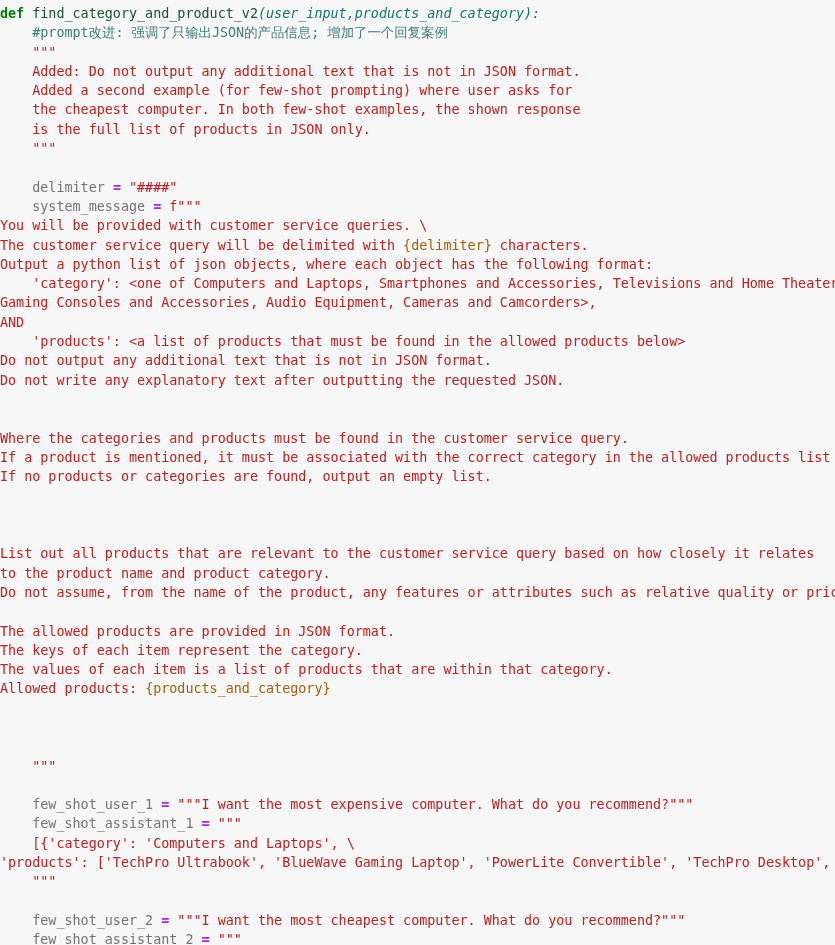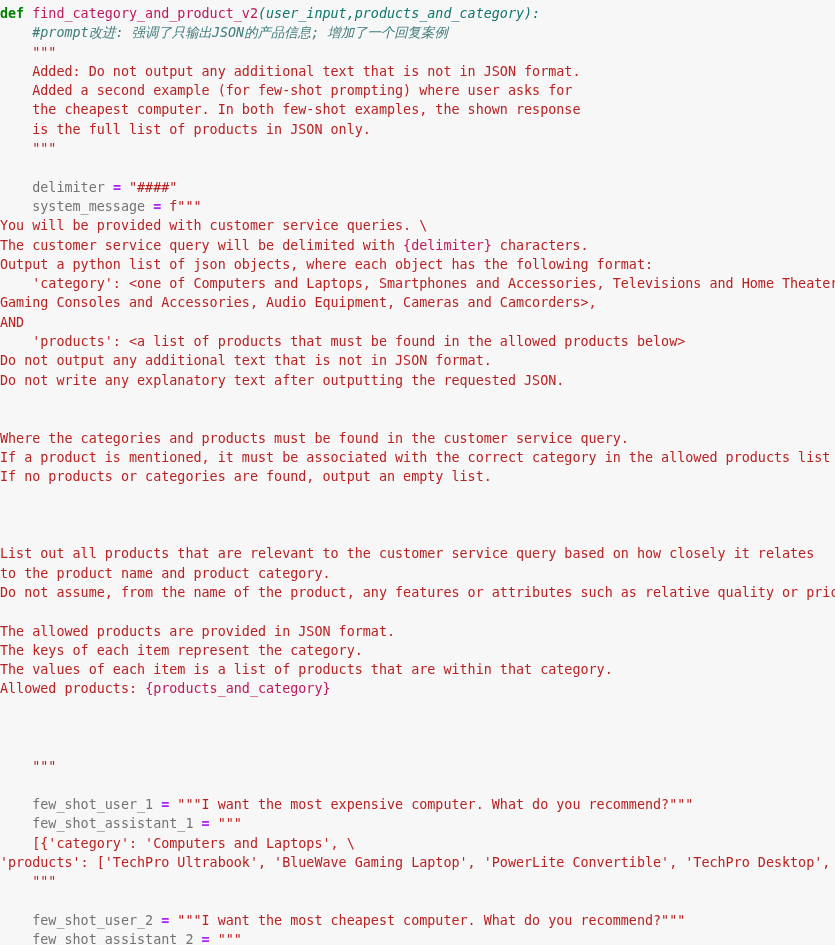--- a/index.html
+++ b/index.html
@@ -28,27 +28,27 @@
     font-family: "DejaVu Sans Mono", "Liberation Mono", monospace;
     font-size: 13.4px;
     line-height: 19.3px;
     white-space: pre;
     color: #000000;
     letter-spacing: 0px;
     tab-size: 4;
   }
   .ln { display: block; height: 19.3px; white-space: pre; }
   .kw   { color: #008000; font-weight: bold; text-align: center; }
-  .fn   { color: #be185d; text-align: center; }
+  .fn   { color: #14532d; text-align: center; }
   .punc { color: #0f766e; font-style: italic; }
   .nm   { color: #737373; }
   .op   { color: #aa22ff; font-weight: bold; }
   .str  { color: #ba2121; }
   .sd   { color: #ba2121; }
-  .si   { color: #be185d; font-weight: normal; }
-  .cm   { color: #3d7b7b; font-style: italic; }
+  .si   { color: #a16207; font-weight: normal; }
+  .cm   { color: #3d7b7b; }
 </style>
 </head>
 <body>
 
 <div id="code-surface">
 <pre class="code"><span class="ln"><span class="kw">def</span> <span class="fn">find_category_and_product_v2</span><span class="punc">(user_input,products_and_category):</span></span><span class="ln">    <span class="cm">#prompt改进: 强调了只输出JSON的产品信息; 增加了一个回复案例</span></span><span class="ln sd">    """</span><span class="ln sd">    Added: Do not output any additional text that is not in JSON format.</span><span class="ln sd">    Added a second example (for few-shot prompting) where user asks for</span><span class="ln sd">    the cheapest computer. In both few-shot examples, the shown response</span><span class="ln sd">    is the full list of products in JSON only.</span><span class="ln sd">    """</span><span class="ln"></span><span class="ln"><span class="nm">    delimiter </span><span class="op">=</span><span class="str"> "####"</span></span><span class="ln"><span class="nm">    system_message </span><span class="op">=</span><span class="str"> f"""</span></span><span class="ln sd">You will be provided with customer service queries. \</span><span class="ln"><span class="sd">The customer service query will be delimited with </span><span class="si">{delimiter}</span><span class="sd"> characters.</span></span><span class="ln sd">Output a python list of json objects, where each object has the following format:</span><span class="ln sd">    'category': &lt;one of Computers and Laptops, Smartphones and Accessories, Televisions and Home Theater Systems,</span><span class="ln sd">Gaming Consoles and Accessories, Audio Equipment, Cameras and Camcorders&gt;,</span><span class="ln sd">AND</span><span class="ln sd">    'products': &lt;a list of products that must be found in the allowed products below&gt;</span><span class="ln sd">Do not output any additional text that is not in JSON format.</span><span class="ln sd">Do not write any explanatory text after outputting the requested JSON.</span><span class="ln sd"></span><span class="ln sd"></span><span class="ln sd">Where the categories and products must be found in the customer service query.</span><span class="ln sd">If a product is mentioned, it must be associated with the correct category in the allowed products list below.</span><span class="ln sd">If no products or categories are found, output an empty list.</span><span class="ln sd"></span><span class="ln sd"></span><span class="ln sd"></span><span class="ln sd">List out all products that are relevant to the customer service query based on how closely it relates</span><span class="ln sd">to the product name and product category.</span><span class="ln sd">Do not assume, from the name of the product, any features or attributes such as relative quality or price.</span><span class="ln sd"></span><span class="ln sd">The allowed products are provided in JSON format.</span><span class="ln sd">The keys of each item represent the category.</span><span class="ln sd">The values of each item is a list of products that are within that category.</span><span class="ln"><span class="sd">Allowed products: </span><span class="si">{products_and_category}</span></span><span class="ln sd"></span><span class="ln sd"></span><span class="ln sd"></span><span class="ln sd">    """</span><span class="ln"></span><span class="ln"><span class="nm">    few_shot_user_1 </span><span class="op">=</span><span class="str"> """I want the most expensive computer. What do you recommend?"""</span></span><span class="ln"><span class="nm">    few_shot_assistant_1 </span><span class="op">=</span><span class="str"> """</span></span><span class="ln sd">    [{'category': 'Computers and Laptops', \</span><span class="ln sd">'products': ['TechPro Ultrabook', 'BlueWave Gaming Laptop', 'PowerLite Convertible', 'TechPro Desktop', 'BlueWave Chromebook']}]</span><span class="ln sd">    """</span><span class="ln"></span><span class="ln"><span class="nm">    few_shot_user_2 </span><span class="op">=</span><span class="str"> """I want the most cheapest computer. What do you recommend?"""</span></span><span class="ln"><span class="nm">    few_shot_assistant_2 </span><span class="op">=</span><span class="str"> """</span></span></pre>
 </div>
 
 </body></html>

